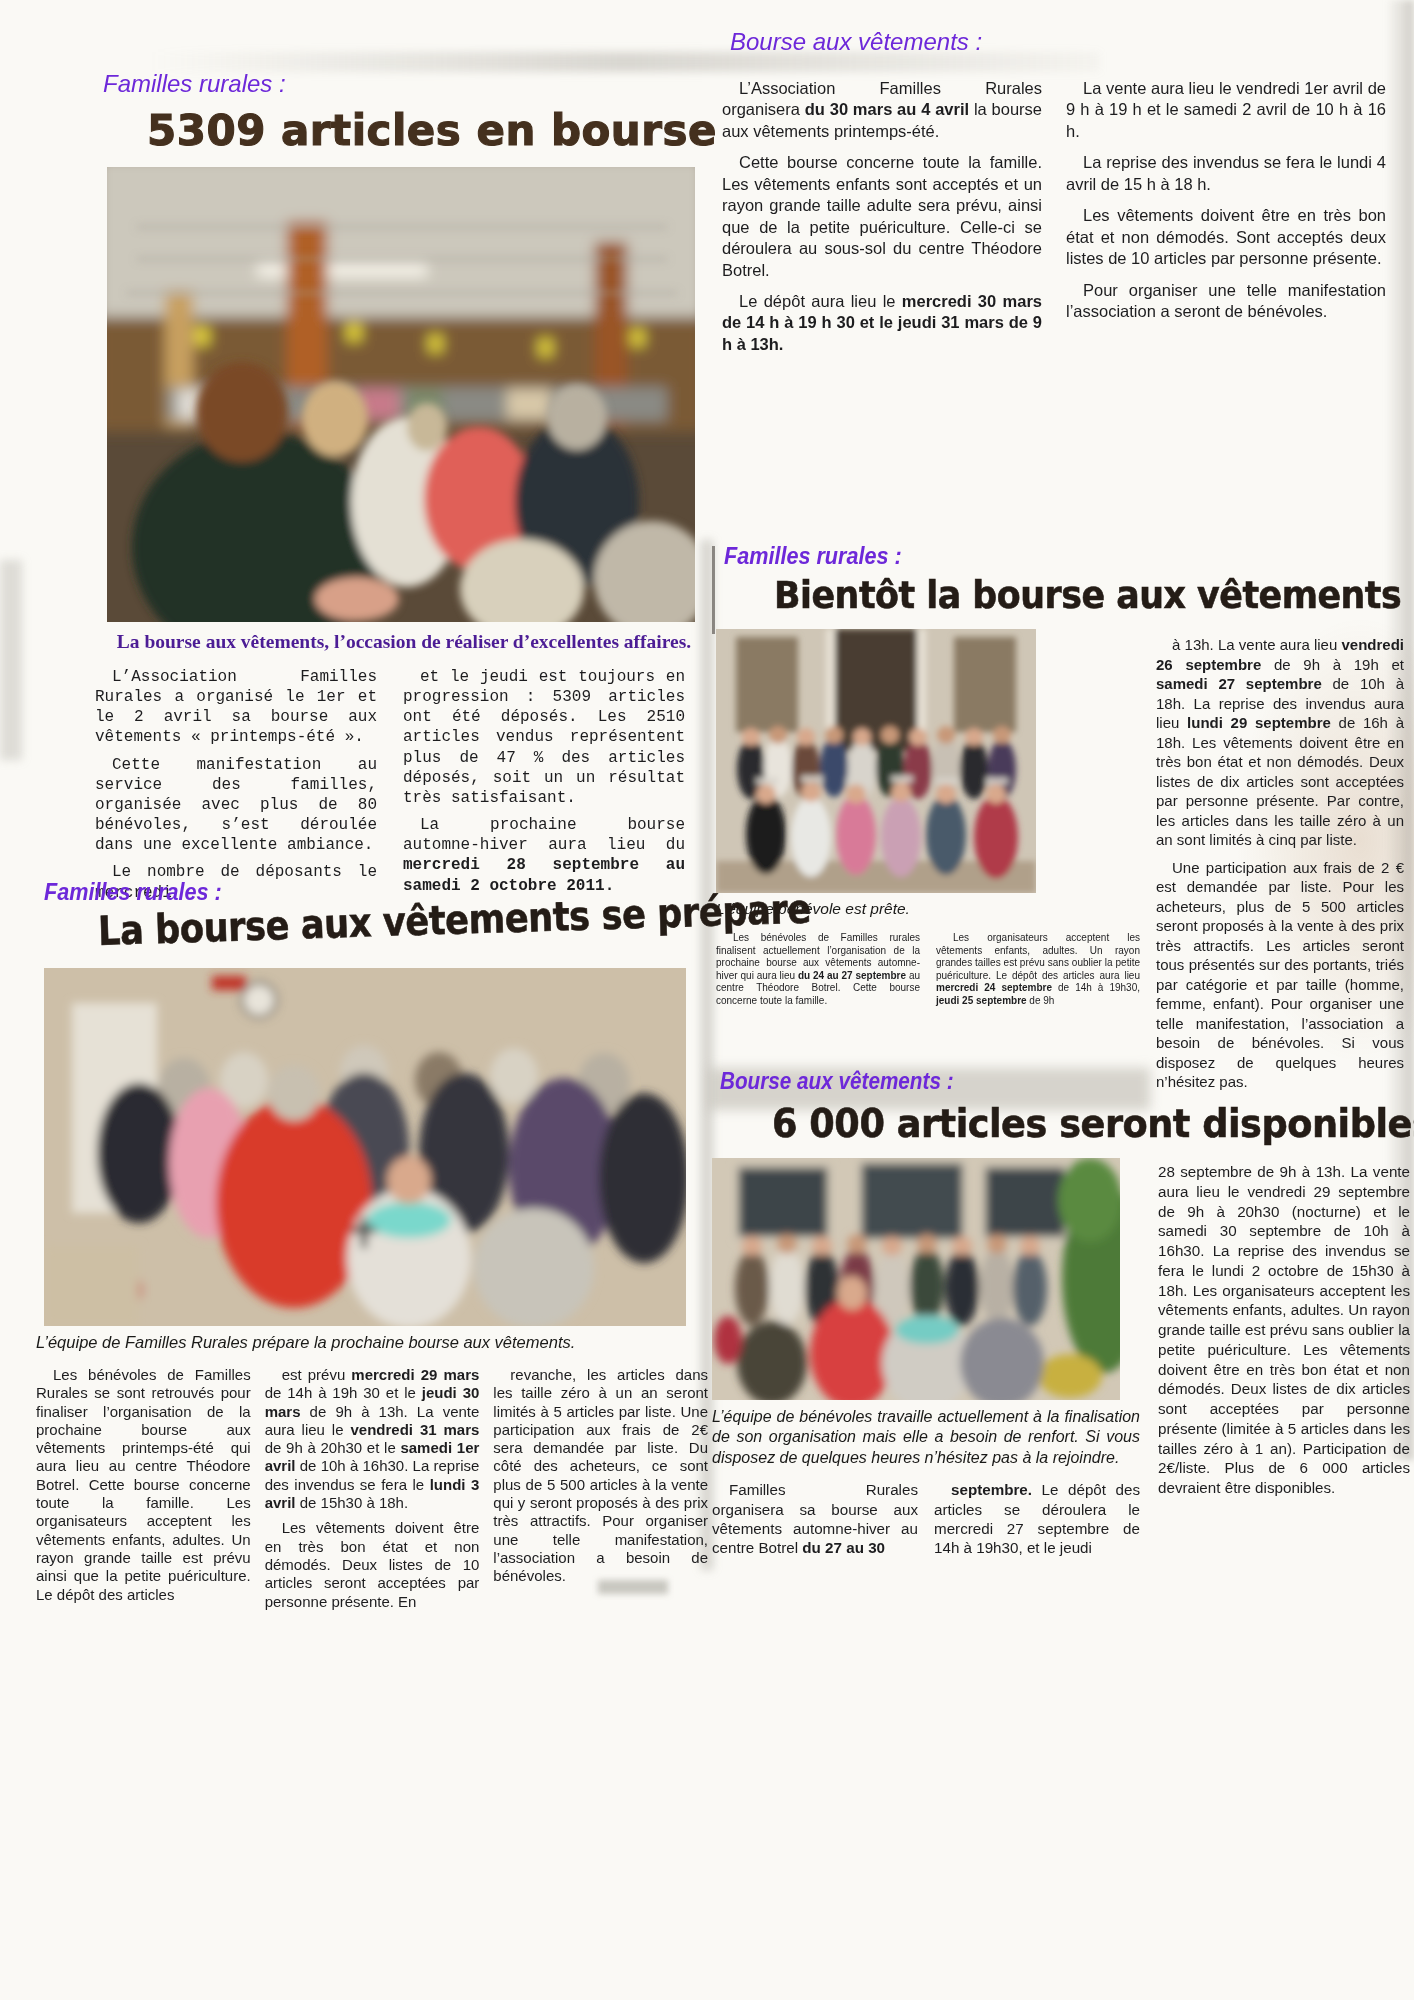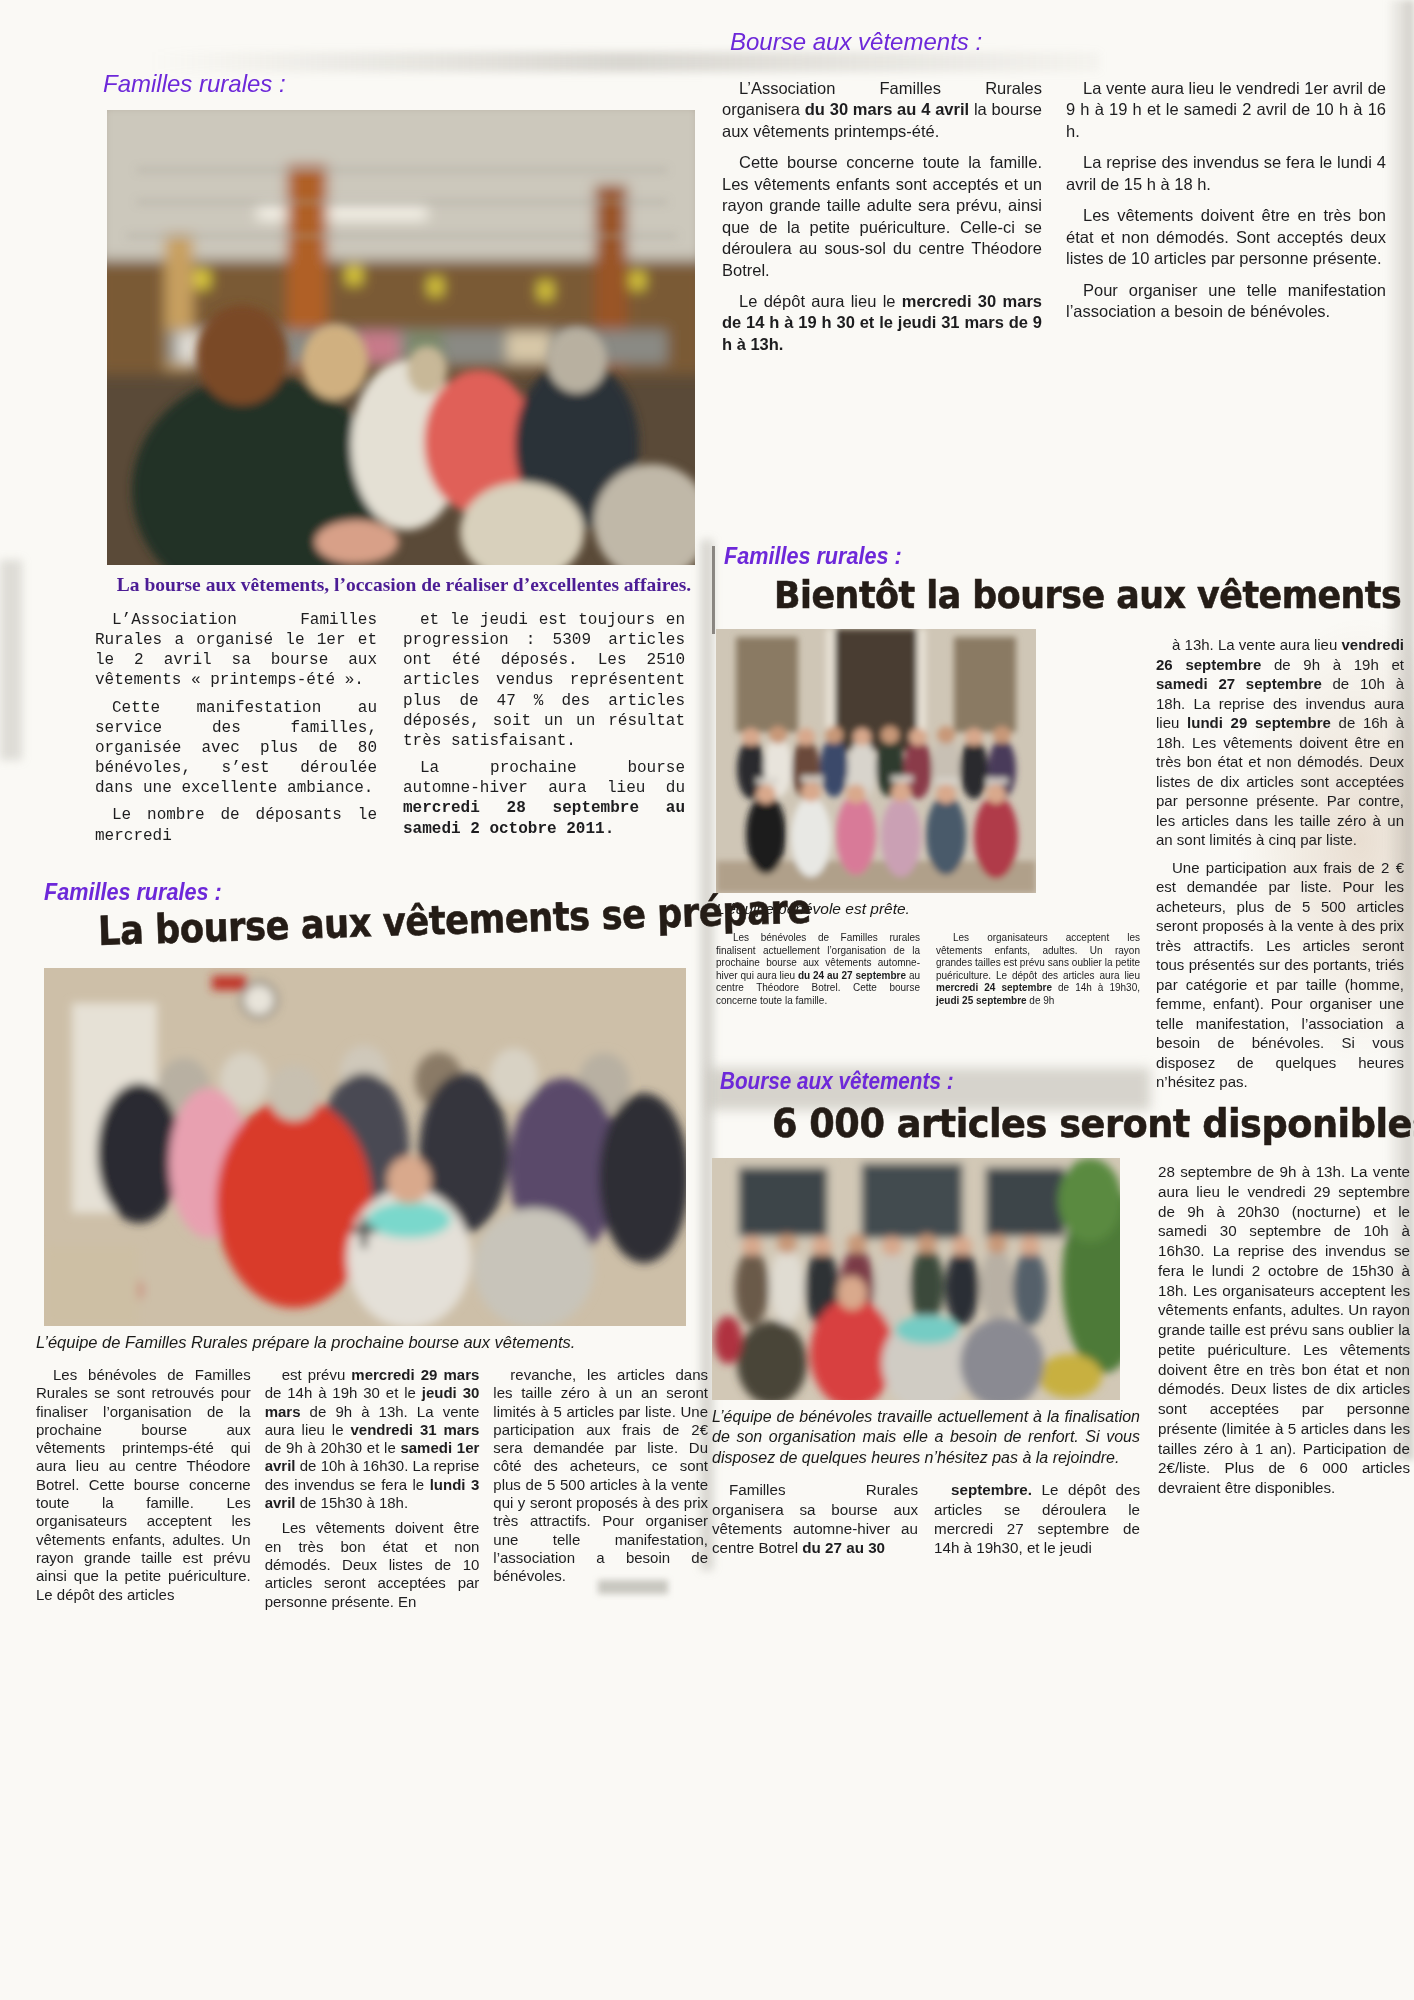--- a/index.html
+++ b/index.html
@@ -88,20 +88,21 @@
   <div class="art art-right"></div>
   <div class="art art-gutter"></div>
   <div class="art art-tick"></div>
   <div class="art art-sepia"></div>
   <div class="art art-band5"></div>
   <div class="art art-smudge"></div>
   <div class="art art-corner"></div>
 
   <section class="article a1">
     <div class="kick">Familles rurales :</div>
+    <div class="slab h1a">5309 articles en bourse</div>
     <figure class="photo ph1">
       <svg width="588" height="455" viewBox="0 0 588 455">
         <defs>
           <filter id="b1a">
               <feGaussianBlur stdDeviation="7"></feGaussianBlur>
             </filter>
           <filter id="b1b">
               <feGaussianBlur stdDeviation="4"></feGaussianBlur>
             </filter>
         </defs>
@@ -160,21 +161,21 @@
     <div class="cols">
       <div class="col">
           <p><span>L’Association Familles Rurales organisera </span><span class="b">du 30 mars au 4 avril</span><span> la bourse aux vêtements printemps-été.</span></p>
           <p><span>Cette bourse concerne toute la famille. Les vêtements enfants sont acceptés et un rayon grande taille adulte sera prévu, ainsi que de la petite puériculture. Celle-ci se déroulera au sous-sol du centre Théodore Botrel.</span></p>
           <p><span>Le dépôt aura lieu le </span><span class="b">mercredi 30 mars de 14 h à 19 h 30 et le jeudi 31 mars de 9 h à 13h.</span></p>
         </div>
       <div class="col">
           <p><span>La vente aura lieu le vendredi 1er avril de 9 h à 19 h et le samedi 2 avril de 10 h à 16 h.</span></p>
           <p><span>La reprise des invendus se fera le lundi 4 avril de 15 h à 18 h.</span></p>
           <p><span>Les vêtements doivent être en très bon état et non démodés. Sont acceptés deux listes de 10 articles par personne présente.</span></p>
-          <p><span>Pour organiser une telle manifestation l’association a besoin de bénévoles.</span></p>
+          <p><span>Pour organiser une telle manifestation l’association a seront de bénévoles.</span></p>
         </div>
     </div>
   </section>
 
   <section class="article a3">
     <div class="kick"><span class="kick-cond">Familles rurales :</span></div>
     <div class="cond h3a">Bientôt la bourse aux vêtements</div>
     <div class="row">
       <div class="left">
         <figure class="photo">

